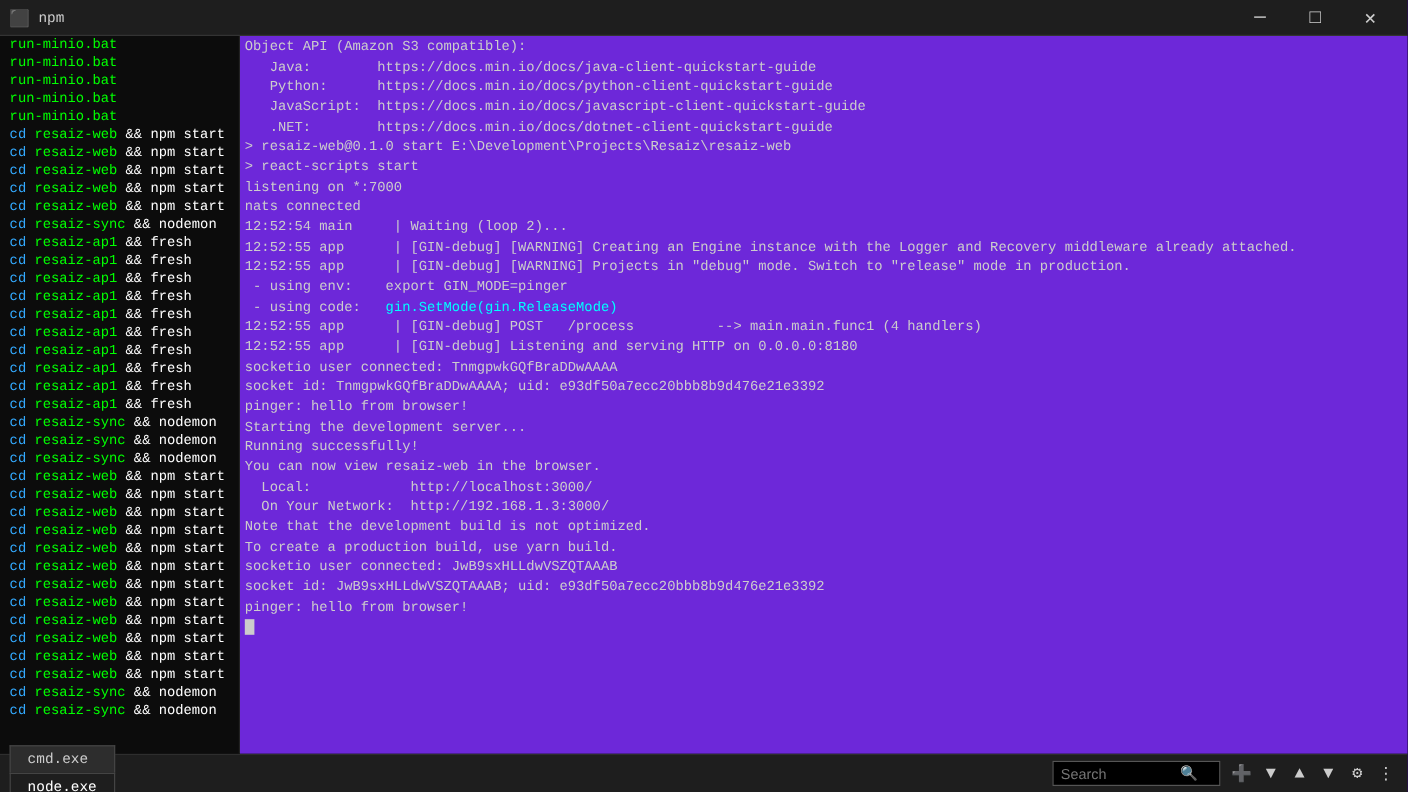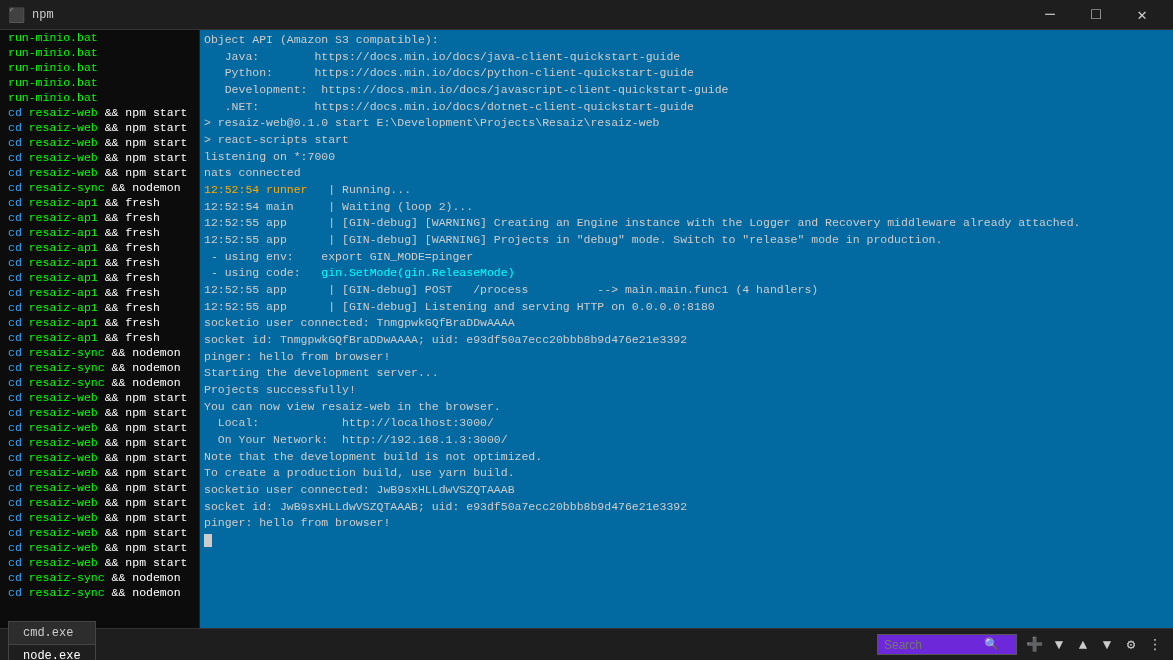--- a/index.html
+++ b/index.html
@@ -69,21 +69,21 @@
       font-size: 11.5px;
       white-space: nowrap;
     }
     .sidebar-item span.cd { color: #3af; }
     .sidebar-item span.name { color: #0f0; }
     .sidebar-item span.op { color: #fff; }
 
     
     #terminal {
       flex: 1;
-      background: #0369a1;
+      background: #6d28d9;
       overflow-y: auto;
       padding: 2px 4px;
       color: #ccc;
       font-size: 11.5px;
       line-height: 1.45;
     }
     .line { white-space: pre; }
 
     
     #statusbar {
@@ -108,21 +108,21 @@
     .tab.active {
       background: #1e1e1e;
       color: #fff;
       border-bottom: 1px solid #1e1e1e;
     }
     .statusbar-spacer { flex: 1; }
     .search-box {
       display: flex;
       align-items: center;
       border: 1px solid #555;
-      background: #6d28d9;
+      background: #000000;
       padding: 2px 6px;
       width: 140px;
     }
     .search-box input {
       background: transparent;
       border: none;
       color: #ccc;
       font-size: 12px;
       outline: none;
       width: 100px;
@@ -214,44 +214,43 @@
       <div class="sidebar-item"><span class="cd" style="color:#3af">cd </span><span class="name" style="color:#0f0">resaiz-web</span><span class="op" style="color:#fff"> &amp;&amp; npm start</span></div>
       <div class="sidebar-item"><span class="cd" style="color:#3af">cd </span><span class="name" style="color:#0f0">resaiz-web</span><span class="op" style="color:#fff"> &amp;&amp; npm start</span></div>
       <div class="sidebar-item"><span class="cd" style="color:#3af">cd </span><span class="name" style="color:#0f0">resaiz-sync</span><span class="op" style="color:#fff"> &amp;&amp; nodemon</span></div>
       <div class="sidebar-item"><span class="cd" style="color:#3af">cd </span><span class="name" style="color:#0f0">resaiz-sync</span><span class="op" style="color:#fff"> &amp;&amp; nodemon</span></div>
     </div>
 
   <div id="terminal">
       <div class="line"><span style="color:#ccc">Object API (Amazon S3 compatible):</span></div>
       <div class="line"><span style="color:#ccc">   Java:        https://docs.min.io/docs/java-client-quickstart-guide</span></div>
       <div class="line"><span style="color:#ccc">   Python:      https://docs.min.io/docs/python-client-quickstart-guide</span></div>
-      <div class="line"><span style="color:#ccc">   Development:  https://docs.min.io/docs/javascript-client-quickstart-guide</span></div>
+      <div class="line"><span style="color:#ccc">   JavaScript:  https://docs.min.io/docs/javascript-client-quickstart-guide</span></div>
       <div class="line"><span style="color:#ccc">   .NET:        https://docs.min.io/docs/dotnet-client-quickstart-guide</span></div>
       <div class="line"><span style="color:#ccc"></span></div>
       <div class="line"><span style="color:#ccc">&gt; resaiz-web@0.1.0 start E:\Development\Projects\Resaiz\resaiz-web</span></div>
       <div class="line"><span style="color:#ccc">&gt; react-scripts start</span></div>
       <div class="line"><span style="color:#ccc"></span></div>
       <div class="line"><span style="color:#ccc">listening on *:7000</span></div>
       <div class="line"><span style="color:#ccc">nats connected</span></div>
-      <div class="line"><span style="color:#fa0">12:52:54 runner</span><span style="color:#ccc">   | Running...</span></div>
       <div class="line"><span style="color:#ccc">12:52:54 main     | Waiting (loop 2)...</span></div>
       <div class="line"><span style="color:#ccc">12:52:55 app      | [GIN-debug] [WARNING] Creating an Engine instance with the Logger and Recovery middleware already attached.</span></div>
       <div class="line"><span style="color:#ccc"></span></div>
       <div class="line"><span style="color:#ccc">12:52:55 app      | [GIN-debug] [WARNING] Projects in "debug" mode. Switch to "release" mode in production.</span></div>
       <div class="line"><span style="color:#ccc"> - using env:    export GIN_MODE=pinger</span></div>
       <div class="line"><span style="color:#ccc"> - using code:   </span><span style="color:#0ff">gin.SetMode(gin.ReleaseMode)</span></div>
       <div class="line"><span style="color:#ccc"></span></div>
       <div class="line"><span style="color:#ccc">12:52:55 app      | [GIN-debug] POST   /process          --&gt; main.main.func1 (4 handlers)</span></div>
       <div class="line"><span style="color:#ccc">12:52:55 app      | [GIN-debug] Listening and serving HTTP on 0.0.0.0:8180</span></div>
       <div class="line"><span style="color:#ccc">socketio user connected: TnmgpwkGQfBraDDwAAAA</span></div>
       <div class="line"><span style="color:#ccc">socket id: TnmgpwkGQfBraDDwAAAA; uid: e93df50a7ecc20bbb8b9d476e21e3392</span></div>
       <div class="line"><span style="color:#ccc">pinger: hello from browser!</span></div>
       <div class="line"><span style="color:#ccc">Starting the development server...</span></div>
       <div class="line"><span style="color:#ccc"></span></div>
-      <div class="line"><span style="color:#ccc">Projects successfully!</span></div>
+      <div class="line"><span style="color:#ccc">Running successfully!</span></div>
       <div class="line"><span style="color:#ccc"></span></div>
       <div class="line"><span style="color:#ccc">You can now view resaiz-web in the browser.</span></div>
       <div class="line"><span style="color:#ccc"></span></div>
       <div class="line"><span style="color:#ccc">  Local:            http://localhost:3000/</span></div>
       <div class="line"><span style="color:#ccc">  On Your Network:  http://192.168.1.3:3000/</span></div>
       <div class="line"><span style="color:#ccc"></span></div>
       <div class="line"><span style="color:#ccc">Note that the development build is not optimized.</span></div>
       <div class="line"><span style="color:#ccc">To create a production build, use yarn build.</span></div>
       <div class="line"><span style="color:#ccc"></span></div>
       <div class="line"><span style="color:#ccc">socketio user connected: JwB9sxHLLdwVSZQTAAAB</span></div>

